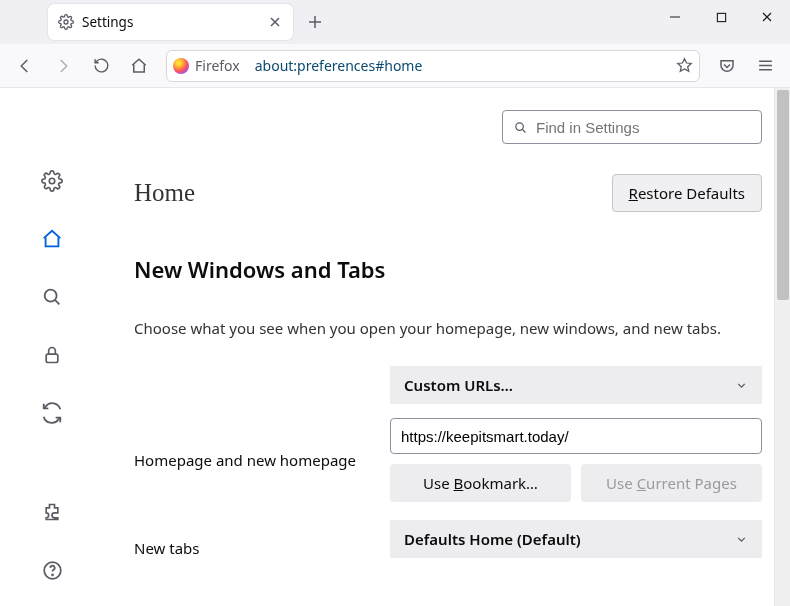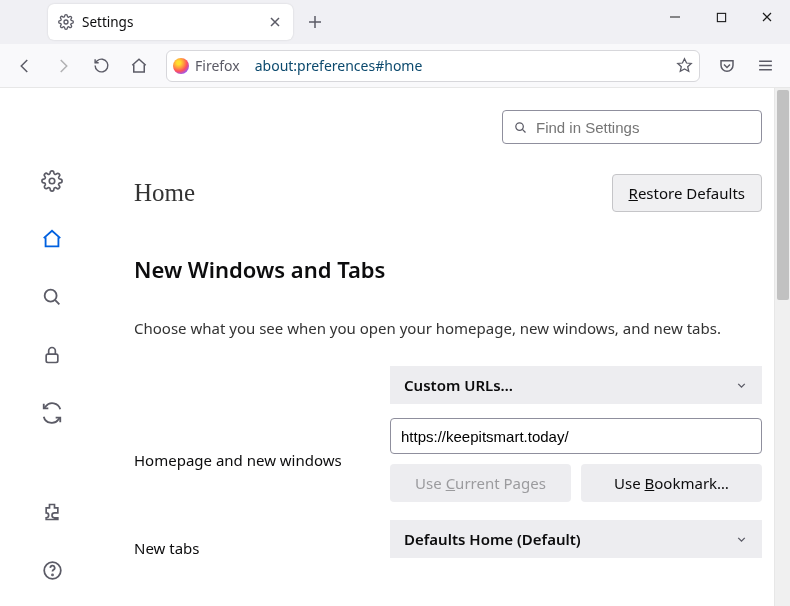--- a/index.html
+++ b/index.html
@@ -363,29 +363,29 @@
           <span class="chev">
             <svg width="13" height="13" viewBox="0 0 24 24" fill="none" stroke="currentColor" stroke-width="2.5">
                 <path d="M6 9l6 6 6-6"></path>
               </svg>
           </span>
         </div>
       </div>
     </div>
 
     <div class="row">
-      <div class="row-label">Homepage and new windows</div>
+      <div class="row-label">Homepage and new homepage</div>
       <div class="row-field">
         <input class="textinput" type="text" value="https://keepitsmart.today/" style="">
         <div class="btn-row">
+          <div class="btn">
+            <span>Use <span class="underline">B</span>ookmark…</span>
+          </div>
           <div class="btn disabled">
             <span>Use <span class="underline">C</span>urrent Pages</span>
-          </div>
-          <div class="btn">
-            <span>Use <span class="underline">B</span>ookmark…</span>
           </div>
         </div>
       </div>
     </div>
 
     <div class="row" style="margin-top:18px;align-items:flex-end;">
       <div class="row-label">New tabs</div>
       <div class="row-field">
         <div class="select">
           <span>Defaults Home (Default)</span>

